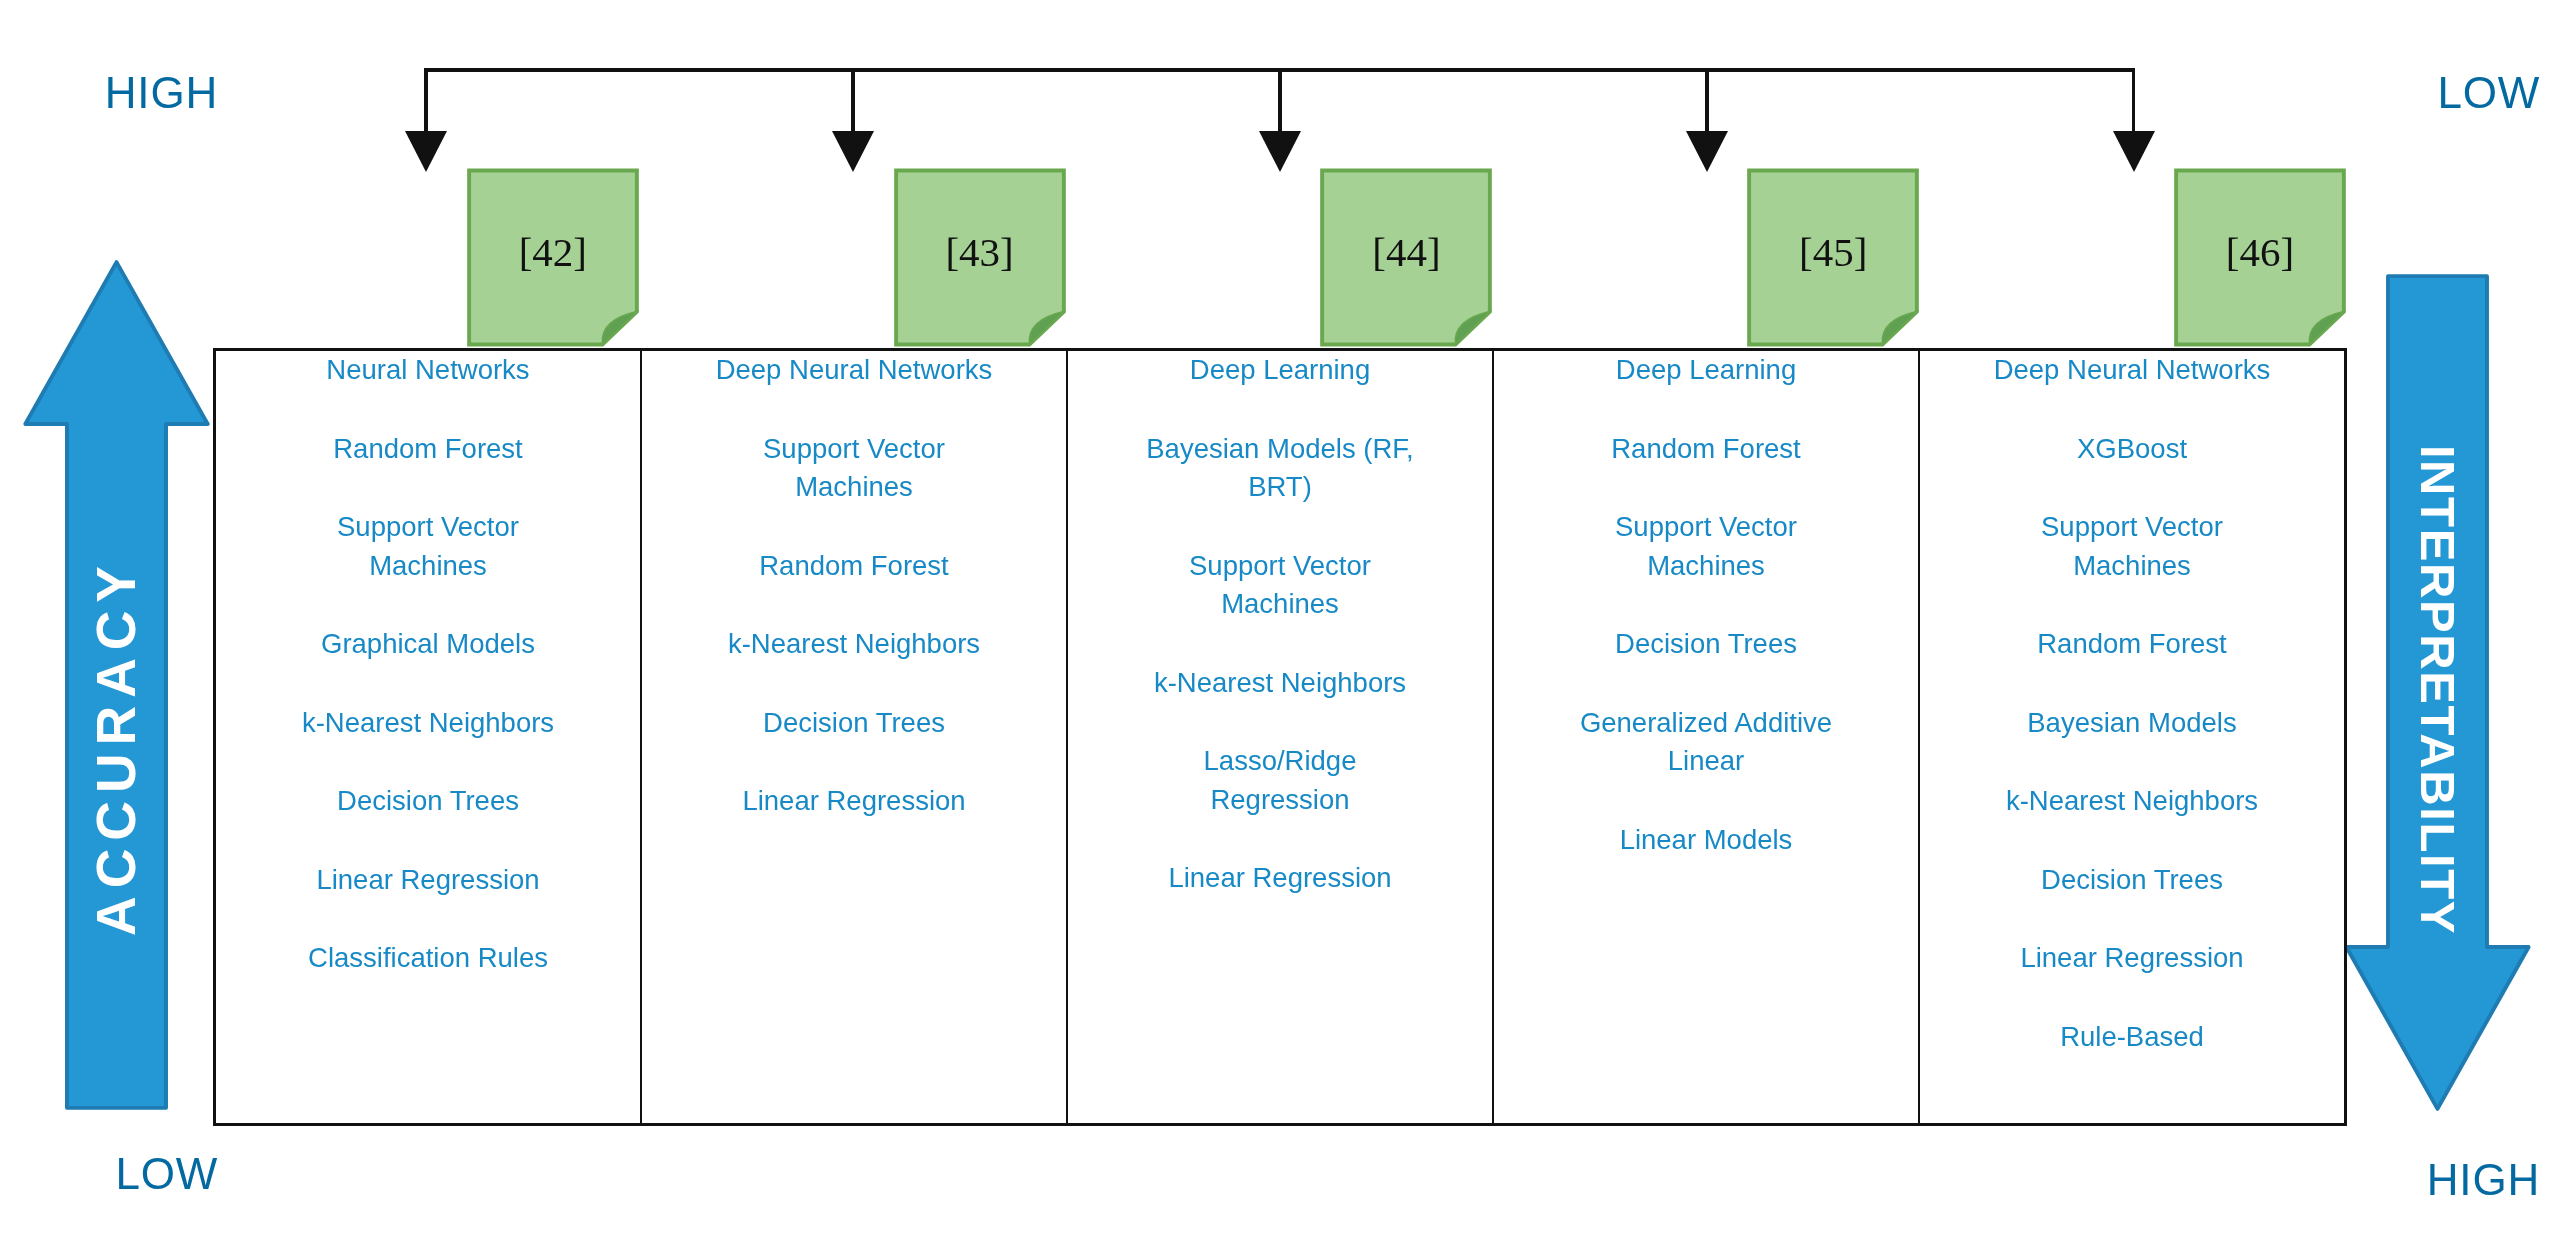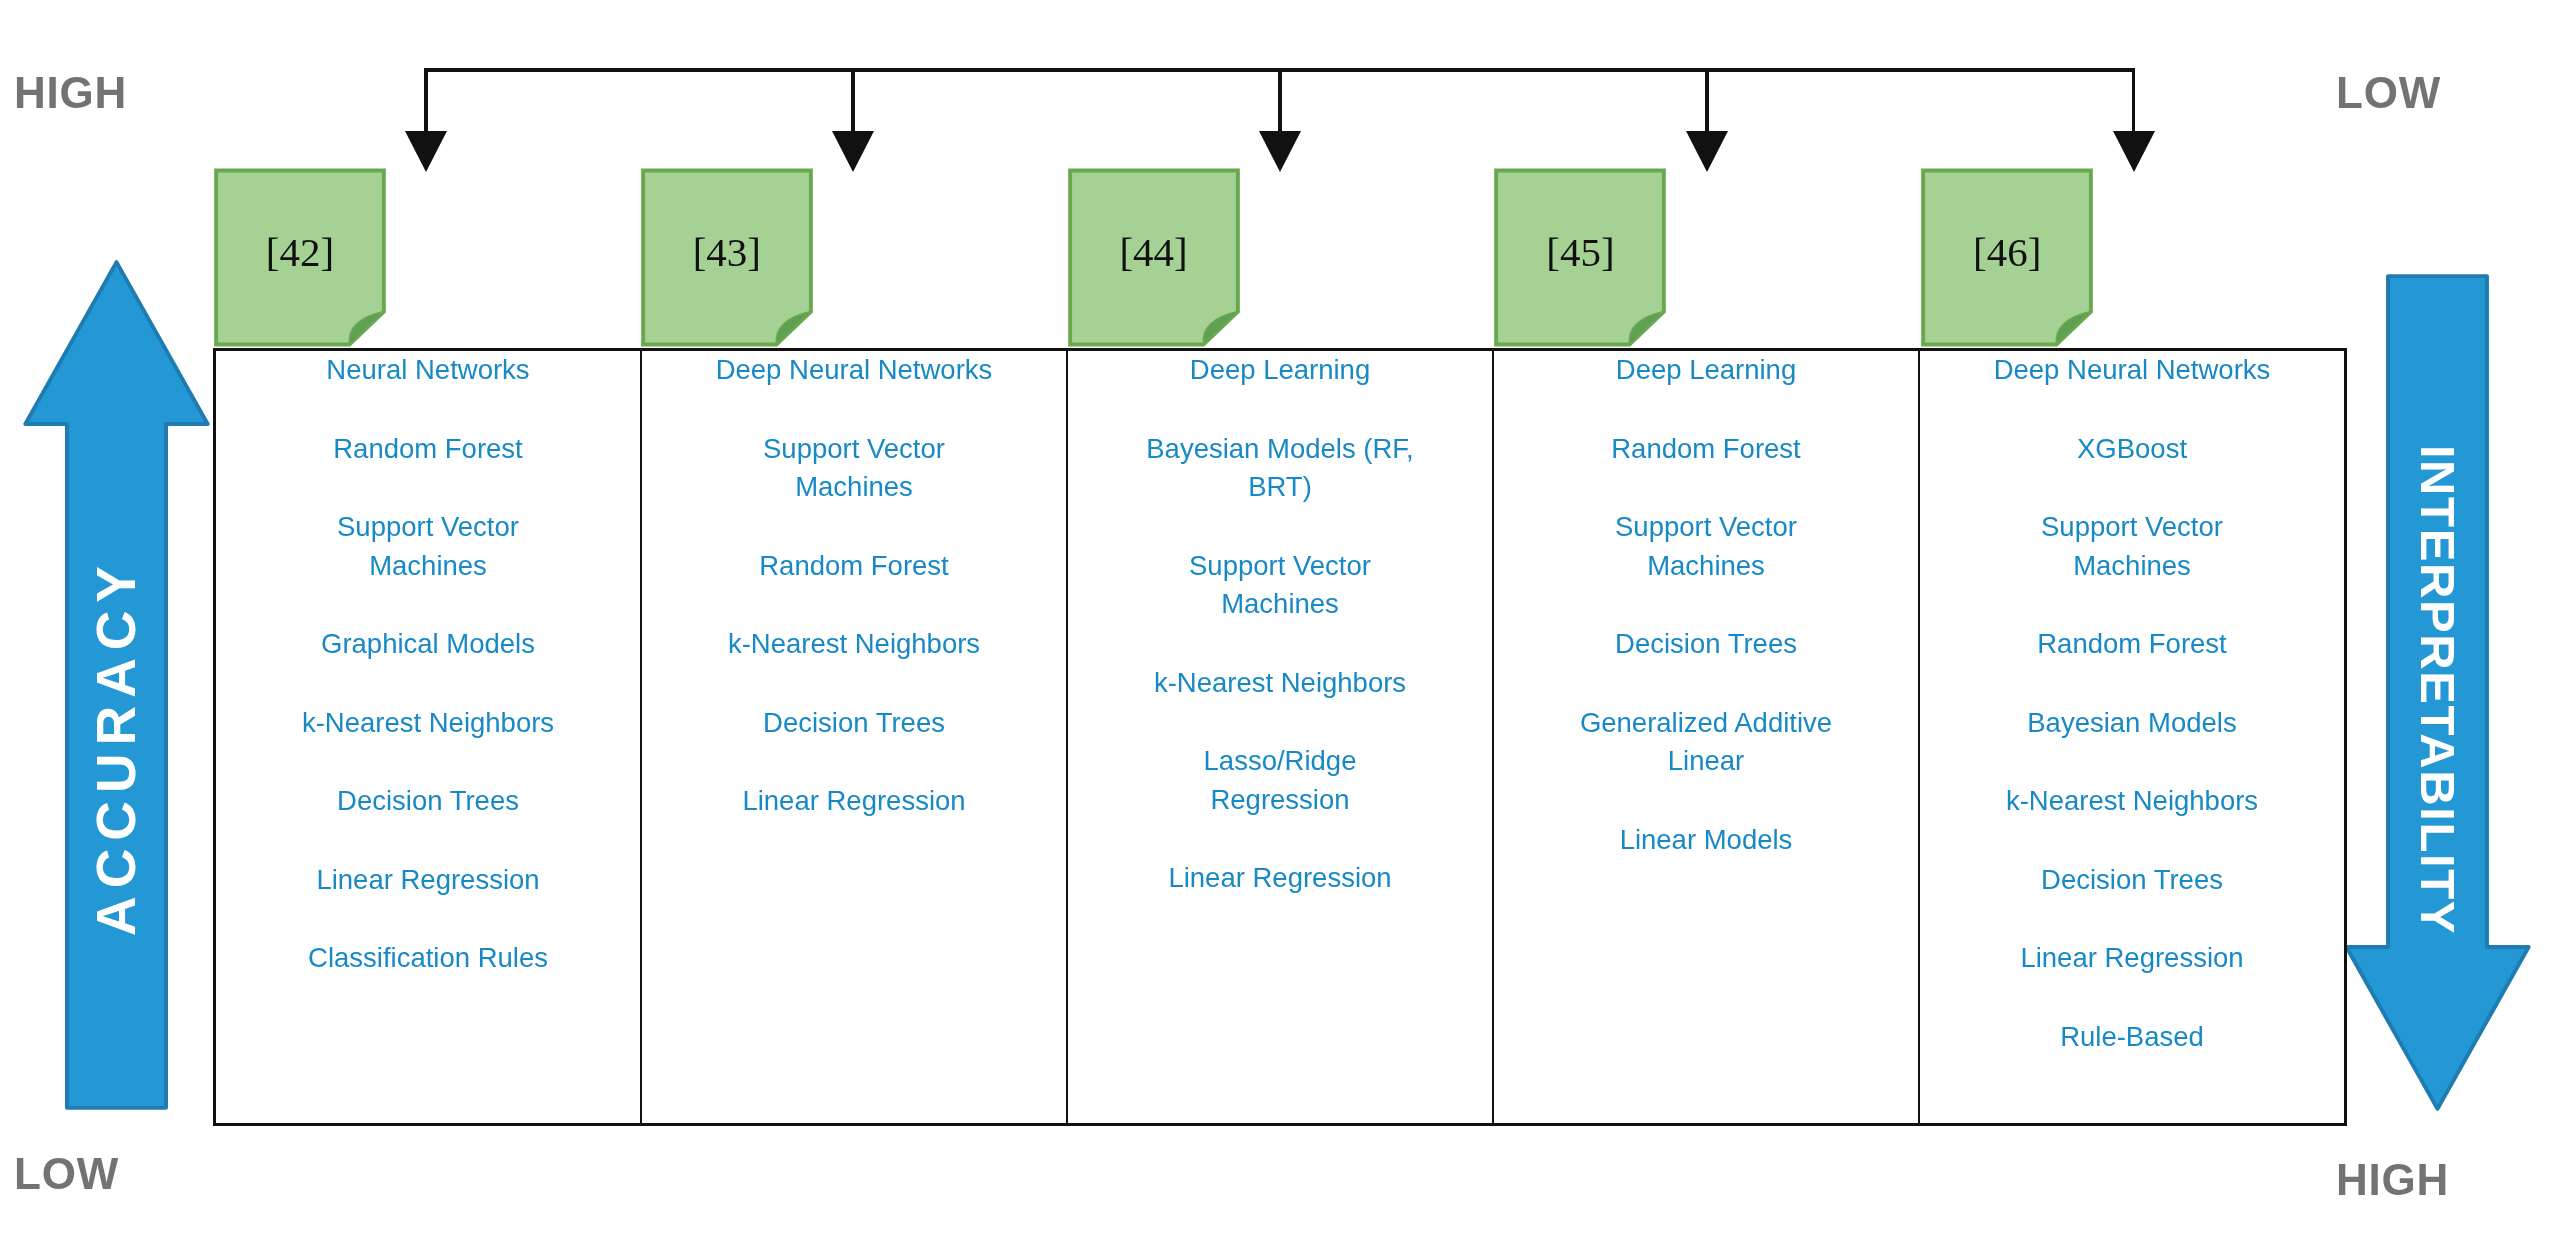--- a/index.html
+++ b/index.html
@@ -3,22 +3,22 @@
 <meta charset="utf-8">
 <style>
   html, body { margin:0; padding:0; background:#ffffff; }
   .page {
     position:relative; width:2576px; height:1238px; background:#ffffff;
     font-family:"Liberation Sans", sans-serif; overflow:hidden;
   }
 
   
   .side-label {
-    position:absolute; width:204px; text-align:left;
-    font-size:44px; font-weight:700; color:#737373; letter-spacing:0.8px;
+    position:absolute; width:204px; text-align:right;
+    font-size:44px; font-weight:400; color:#0369a1; letter-spacing:0.8px;
   }
   .lbl-high-left  { left:14px;   top:68px;   }
   .lbl-low-left   { left:14px;   top:1149px; }
   .lbl-low-right  { left:2336px; top:68px;   }
   .lbl-high-right { left:2336px; top:1155px; }
 
   
   .block-arrow { position:absolute; }
   .arrow-left  { left:22px;   top:259px; width:189px; height:852px; }
   .arrow-right { left:2343px; top:273px; width:189px; height:839px; }
@@ -52,21 +52,21 @@
   
   .papers-box {
     position:absolute; left:1075px; top:25px; width:424px; height:88px;
     background:var(--orange-fill,#F6861D); border:3.1px solid var(--orange-border,#E2700B);
     box-sizing:border-box; display:flex; align-items:center; justify-content:center; z-index:2;
   }
   .papers-box span { font-size:38px; color:#111111; letter-spacing:1.6px; }
 
   
   .notes-row { position:absolute; left:213px; top:167px; width:2134px; height:182px; display:flex; }
-  .note-cell { flex:1; display:flex; justify-content:flex-start; }
+  .note-cell { flex:1; display:flex; justify-content:flex-end; }
   .note { position:relative; width:174px; height:181px; }
   .note-svg { position:absolute; left:0; top:0; width:100%; height:100%; }
   .note-body { fill:var(--note-fill,#A5D294); stroke:var(--note-border,#69A84F); stroke-width:5; }
   .note-fold { fill:var(--note-fold,#5FA052); stroke:var(--note-border,#69A84F); stroke-width:2; }
   .note-ref {
     position:absolute; left:0; top:0; right:0; bottom:0;
     display:flex; align-items:center; justify-content:center; padding-bottom:11px;
     font-family:"Liberation Serif", serif; font-size:41px; color:#111111;
   }
 

